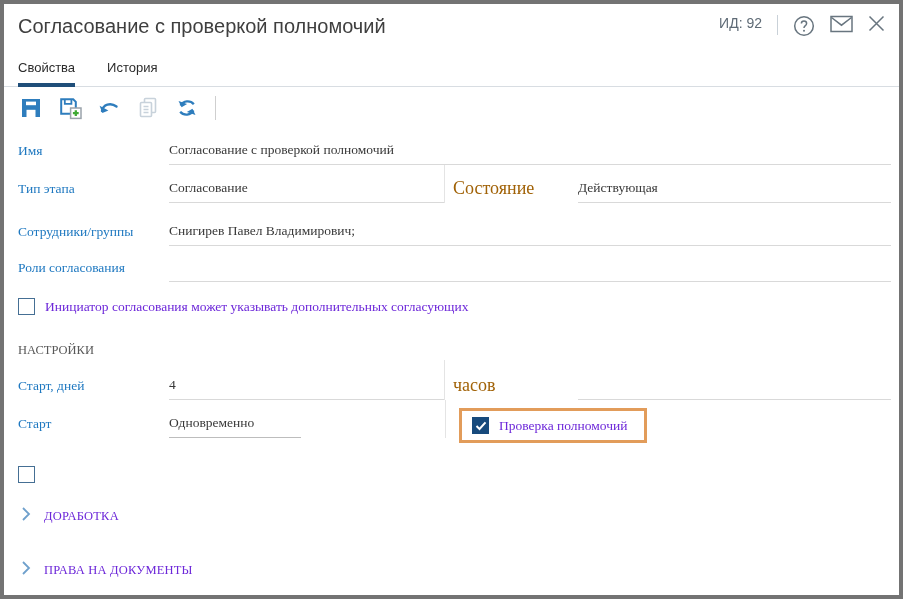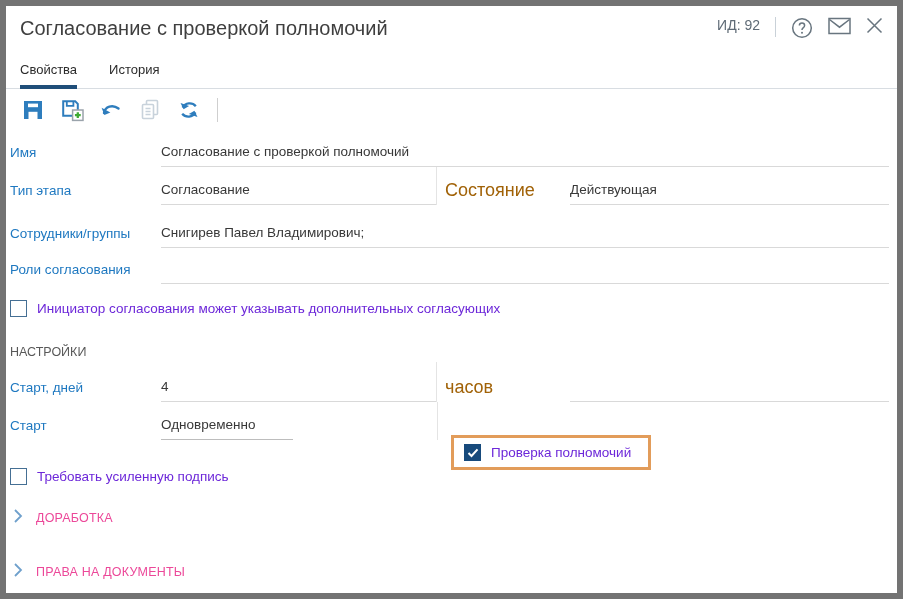--- a/index.html
+++ b/index.html
@@ -1,38 +1,38 @@
 <!DOCTYPE html>
 <html><head>
 <meta charset="utf-8">
 <style>
   * { box-sizing: border-box; }
   html,body { margin:0; padding:0; background:#fff; }
   .page {
     position:relative; width:903px; height:599px;
-    border:6px solid #737373; background:#fff; overflow:hidden;
+    border:4px solid #737373; background:#fff; overflow:hidden;
     font-family:"Liberation Sans", sans-serif; color:#383838;
   }
   
   .header { display:flex; justify-content:space-between; align-items:flex-start; padding:8px 14px 0 14px; }
   .title { font-size:20px; font-weight:400; color:#3f3f3f; line-height:28px; }
   .header-right { display:flex; align-items:flex-start; gap:15px; margin-top:3px; color:#5f6b76; }
   .id-label { font-size:14px; white-space:nowrap; }
   .vdiv { width:1px; height:20px; background:#c9d1d8; }
   .hicon { display:flex; align-items:center; justify-content:center; cursor:pointer; }
   
   .tabs { display:flex; gap:32px; padding:0 14px; margin-top:20px; border-bottom:1px solid #d8dde2; }
   .tab { font-size:13px; color:#2b2b2b; padding-bottom:10px; position:relative; cursor:pointer; line-height:16px; }
   .tab.active::after { content:""; position:absolute; left:0; right:0; bottom:-1px; height:4px; background:#1f4e79; }
   
   .toolbar { display:flex; align-items:center; gap:13px; padding:8px 14px; height:42px; }
   .tool-btn { width:26px; height:26px; display:flex; align-items:center; justify-content:center; cursor:pointer; }
   .tool-div { width:1px; height:24px; background:#cfcfcf; margin-left:2px; }
   
-  .form { padding:0 8px 0 4px; }
+  .form { padding:0 8px 0 14px;font-family:Liberation Serif, serif; }
   .frow { display:flex; align-items:flex-end; height:36px; position:relative; }
   .frow.h38 { height:38px; }
   .flabel { width:151px; flex-shrink:0; font-size:13.5px; color:#1e78c0; padding-bottom:6px; line-height:17px; }
   .flabel2 { width:125px; flex-shrink:0; margin-left:8px; font-size:18px; color:#a16207; padding-bottom:6px; line-height:17px; }
   .ffield { border-bottom:1px solid #d9d9d9; font-size:13.5px; color:#383838; padding-bottom:6px; line-height:17px; min-height:24px; cursor:text; }
   .ffield.full { flex:1; }
   .ffield.half { width:275px; }
   .ffield.flex2 { flex:1; }
   .vsep { width:1px; align-self:stretch; background:#e4e4e4; }
   .sectionh { margin-top:20px; height:20px; font-size:12.5px; color:#585858; line-height:20px; }
@@ -40,25 +40,25 @@
   
   .cbrow { display:flex; align-items:center; height:24px; margin-top:12px; }
   .cb { width:17px; height:17px; border:1px solid #456f94; background:#fff; margin-right:10px; flex-shrink:0; cursor:pointer;
         display:flex; align-items:center; justify-content:center; }
   .cb.checked { background:#174a7c; border-color:#174a7c; }
   .cbl { font-size:13.5px; color:#6d28d9; line-height:17px; }
   
   .frow.start .ffield { width:132px; border-bottom-color:#bdbdbd; }
   .start-vsep { position:absolute; left:427px; top:0; bottom:0; width:1px; background:#e4e4e4; }
   .highlight-box { position:absolute; left:441px; top:8px; display:flex; align-items:center;
-        border:3px solid #e29c5a; border-radius:0; padding:6px 17px 6px 10px; background:transparent;margin-top:25px; }
+        border:3px solid #e29c5a; border-radius:0; padding:6px 17px 6px 10px; background:transparent; }
   .highlight-box .cb { margin-right:10px; }
   
   .collapse-row { display:flex; align-items:center; gap:13px; padding-left:3px; height:28px; cursor:pointer; }
-  .collapse-row .clabel { font-size:12.5px; color:#ec4899; letter-spacing:.2px; }
+  .collapse-row .clabel { font-size:12.5px; color:#6d28d9; letter-spacing:.2px; }
   .mt16 { margin-top:16px; } .mt10 { margin-top:26px; } .mt24 { margin-top:24px; }
 </style>
 </head>
 <body>
 
 <div class="page">
 
   <div class="header">
     <div class="title">Согласование с проверкой полномочий</div>
     <div class="header-right">
@@ -180,21 +180,20 @@
           <svg width="12" height="10" viewBox="0 0 12 10">
               <path d="M1.5 5 L4.5 8 L10.5 1.3" fill="none" stroke="#fff" stroke-width="2"></path>
             </svg>
         </span>
         <span class="cbl">Проверка полномочий</span>
       </div>
     </div>
 
     <div class="cbrow mt24">
       <span class="cb"></span>
-      <span class="cbl">Требовать усиленную подпись</span>
     </div>
 
     <div class="collapse-row mt16">
       <span>
         <svg width="10" height="16" viewBox="0 0 10 16">
             <path d="M2 2 L8 8 L2 14" fill="none" stroke="#6fa0cc" stroke-width="1.8"></path>
           </svg>
       </span>
       <span class="clabel">ДОРАБОТКА</span>
     </div>

